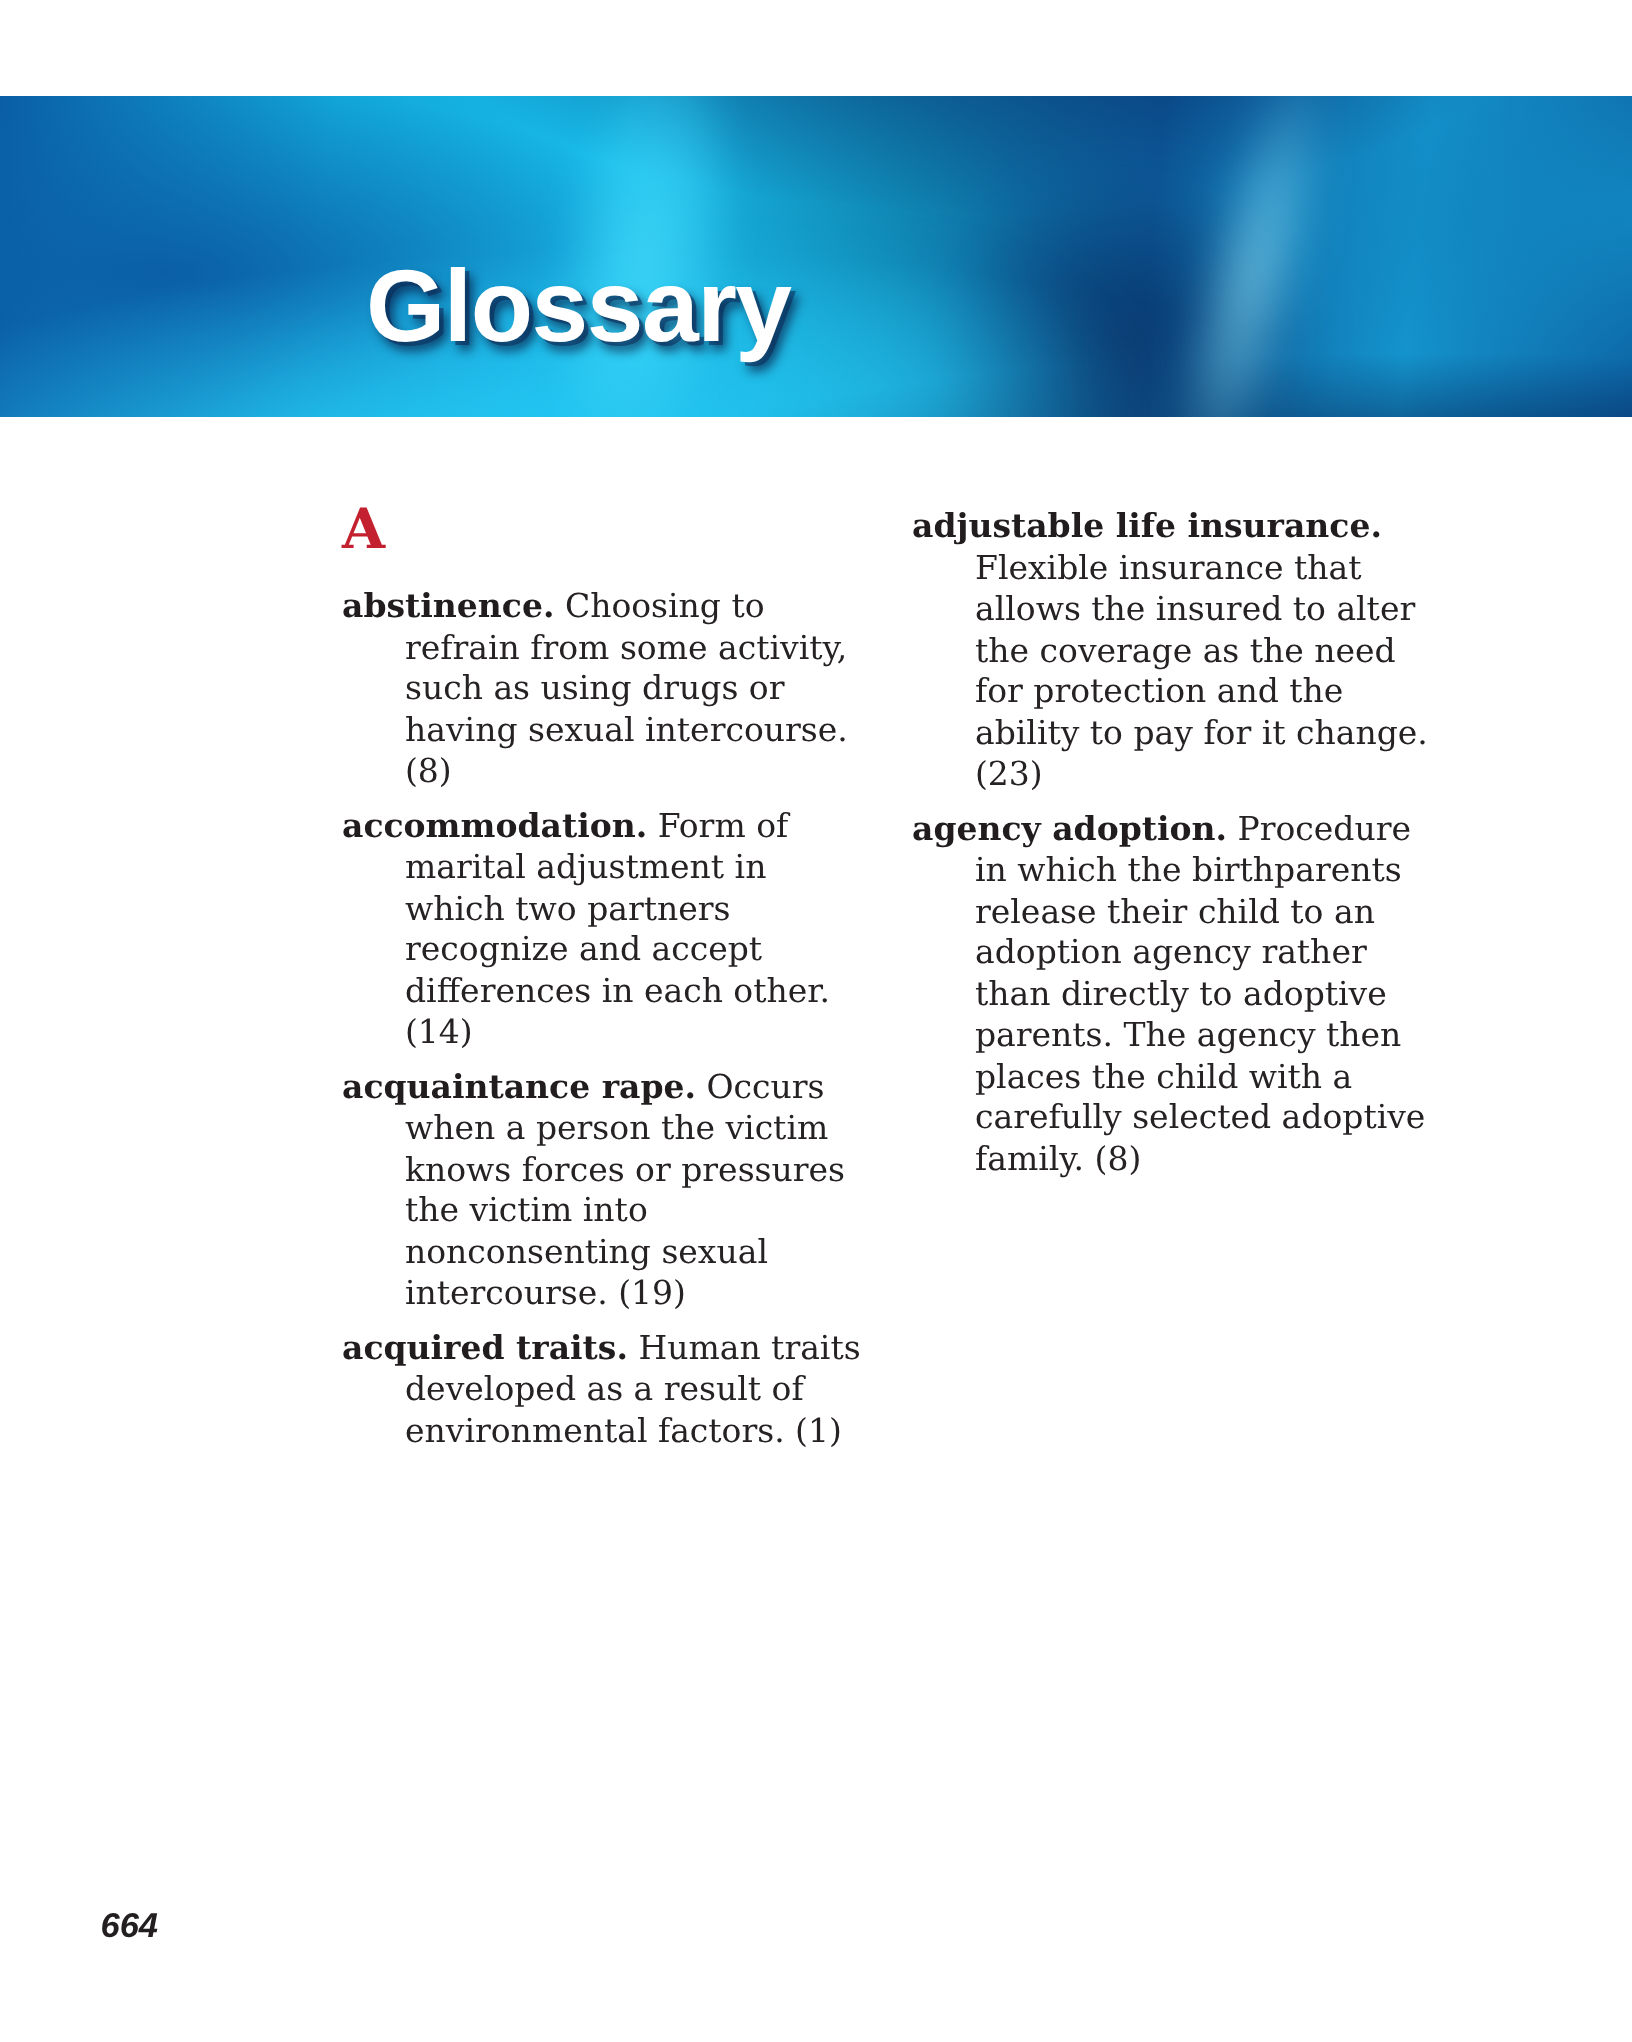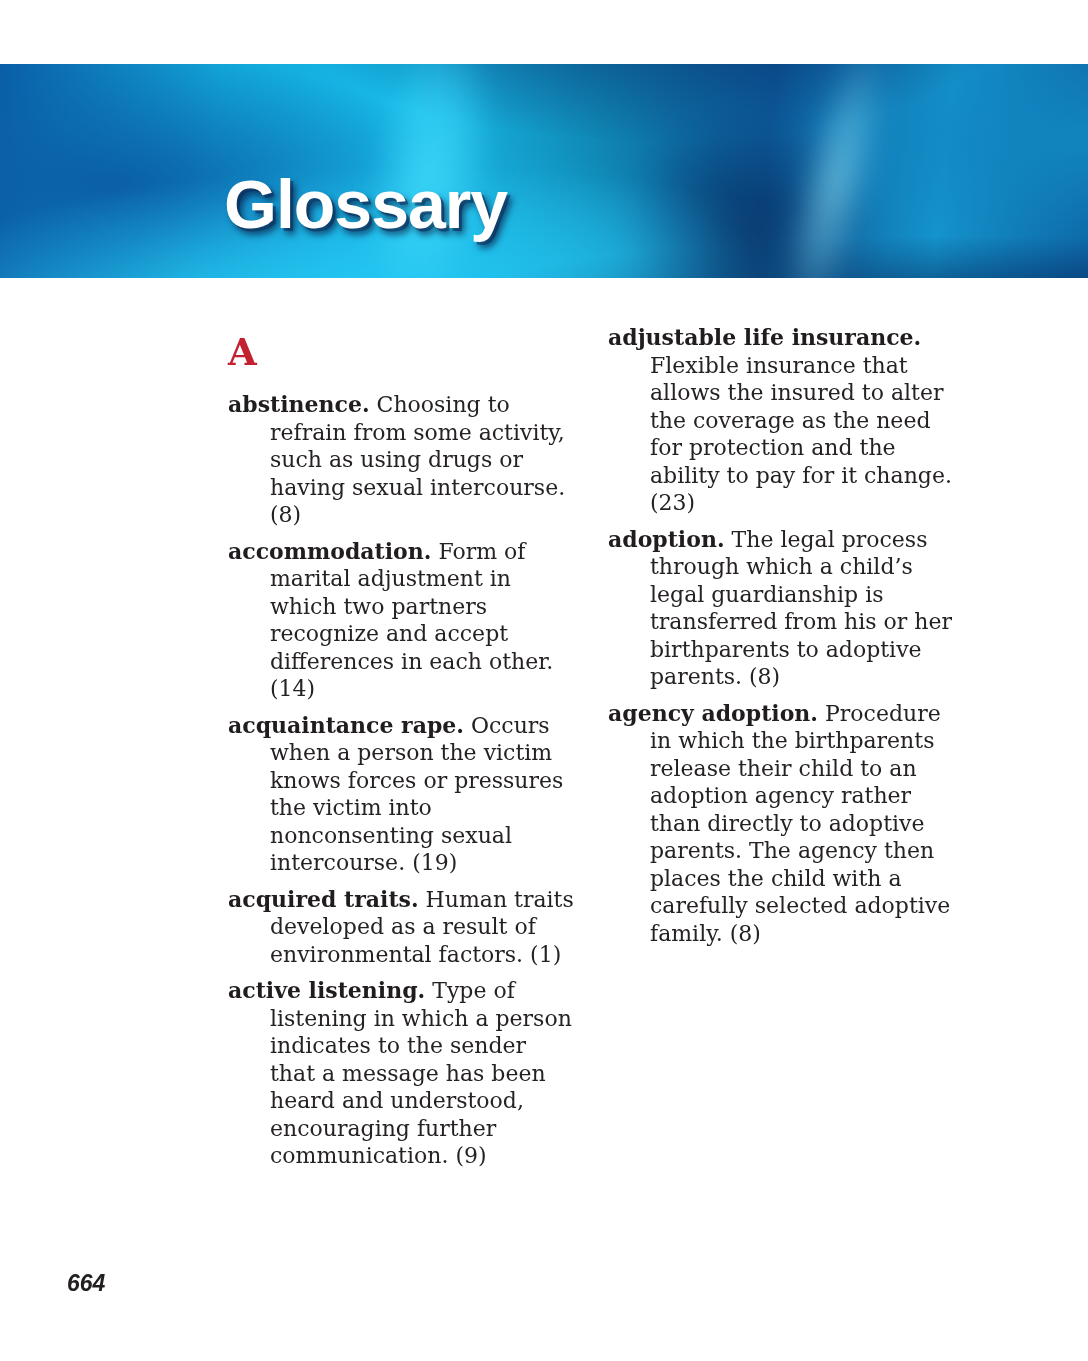--- a/index.html
+++ b/index.html
@@ -37,35 +37,35 @@
     left:800px;top:-30px;width:70px;height:300px;
     background:radial-gradient(closest-side, rgba(150,234,252,.6), rgba(150,234,252,0));
     filter:blur(12px); transform:rotate(14deg);
   }
   .swirl-4{ 
     left:620px;top:40px;width:260px;height:260px;
     background:radial-gradient(closest-side, rgba(8,52,104,.9), rgba(8,52,104,0));
     filter:blur(16px); transform:rotate(-20deg);
   }
   .banner-title{
-    position:absolute;left:224px;top:106px;
+    position:absolute;left:244px;top:106px;
     font-family:"Liberation Sans", sans-serif;
     font-weight:bold;font-size:68px;line-height:1;
     letter-spacing:-1px;color:#ffffff;
     text-shadow:3px 3px 0 rgba(12,40,85,.55), 5px 6px 7px rgba(8,30,70,.75);
   }
   
   .section-letter{
     position:absolute;left:228px;top:334px;
     font-size:37px;font-weight:bold;line-height:1;
     color:#c32130;
   }
   .col{position:absolute;font-size:22px;line-height:27.5px;color:#262223;}
   .col-left{left:228px;top:391px;width:348px;}
-  .col-right{left:608px;top:324px;width:352px;}
+  .col-right{left:608px;top:338px;width:352px;}
   .entry{
     margin:0 0 9px 0;
     padding-left:42px;text-indent:-42px;
   }
   .entry .term{font-weight:bold;color:#211d1e;}
   .page-number{
     position:absolute;left:67px;top:1270px;
     font-family:"Liberation Sans", sans-serif;
     font-weight:bold;font-size:23px;color:#231f20;font-style:italic;
   }
@@ -81,21 +81,19 @@
   <div class="banner-title">Glossary</div>
 </div>
 
 <div class="section-letter">A</div>
 
 <div class="col col-left" id="col-left">
     <p class="entry"><span class="term">abstinence.</span><span> Choosing to refrain from some activity, such as using drugs or having sexual intercourse. (8)</span></p>
     <p class="entry"><span class="term">accommodation.</span><span> Form of marital adjustment in which two partners recognize and accept differences in each other. (14)</span></p>
     <p class="entry"><span class="term">acquaintance rape.</span><span> Occurs when a person the victim knows forces or pressures the victim into nonconsenting sexual intercourse. (19)</span></p>
     <p class="entry"><span class="term">acquired traits.</span><span> Human traits developed as a result of environmental factors. (1)</span></p>
-    <p class="entry"><span class="term">active listening.</span><span> Type of listening in which a person indicates to the sender that a message has been heard and understood, encouraging further communication. (9)</span></p>
   </div>
 <div class="col col-right" id="col-right">
     <p class="entry"><span class="term">adjustable life insurance.</span><span> Flexible insurance that allows the insured to alter the coverage as the need for protection and the ability to pay for it change. (23)</span></p>
-    <p class="entry"><span class="term">adoption.</span><span> The legal process through which a child’s legal guardianship is transferred from his or her birthparents to adoptive parents. (8)</span></p>
     <p class="entry"><span class="term">agency adoption.</span><span> Procedure in which the birthparents release their child to an adoption agency rather than directly to adoptive parents. The agency then places the child with a carefully selected adoptive family. (8)</span></p>
   </div>
 
 <div class="page-number">664</div>
 
 </body></html>

